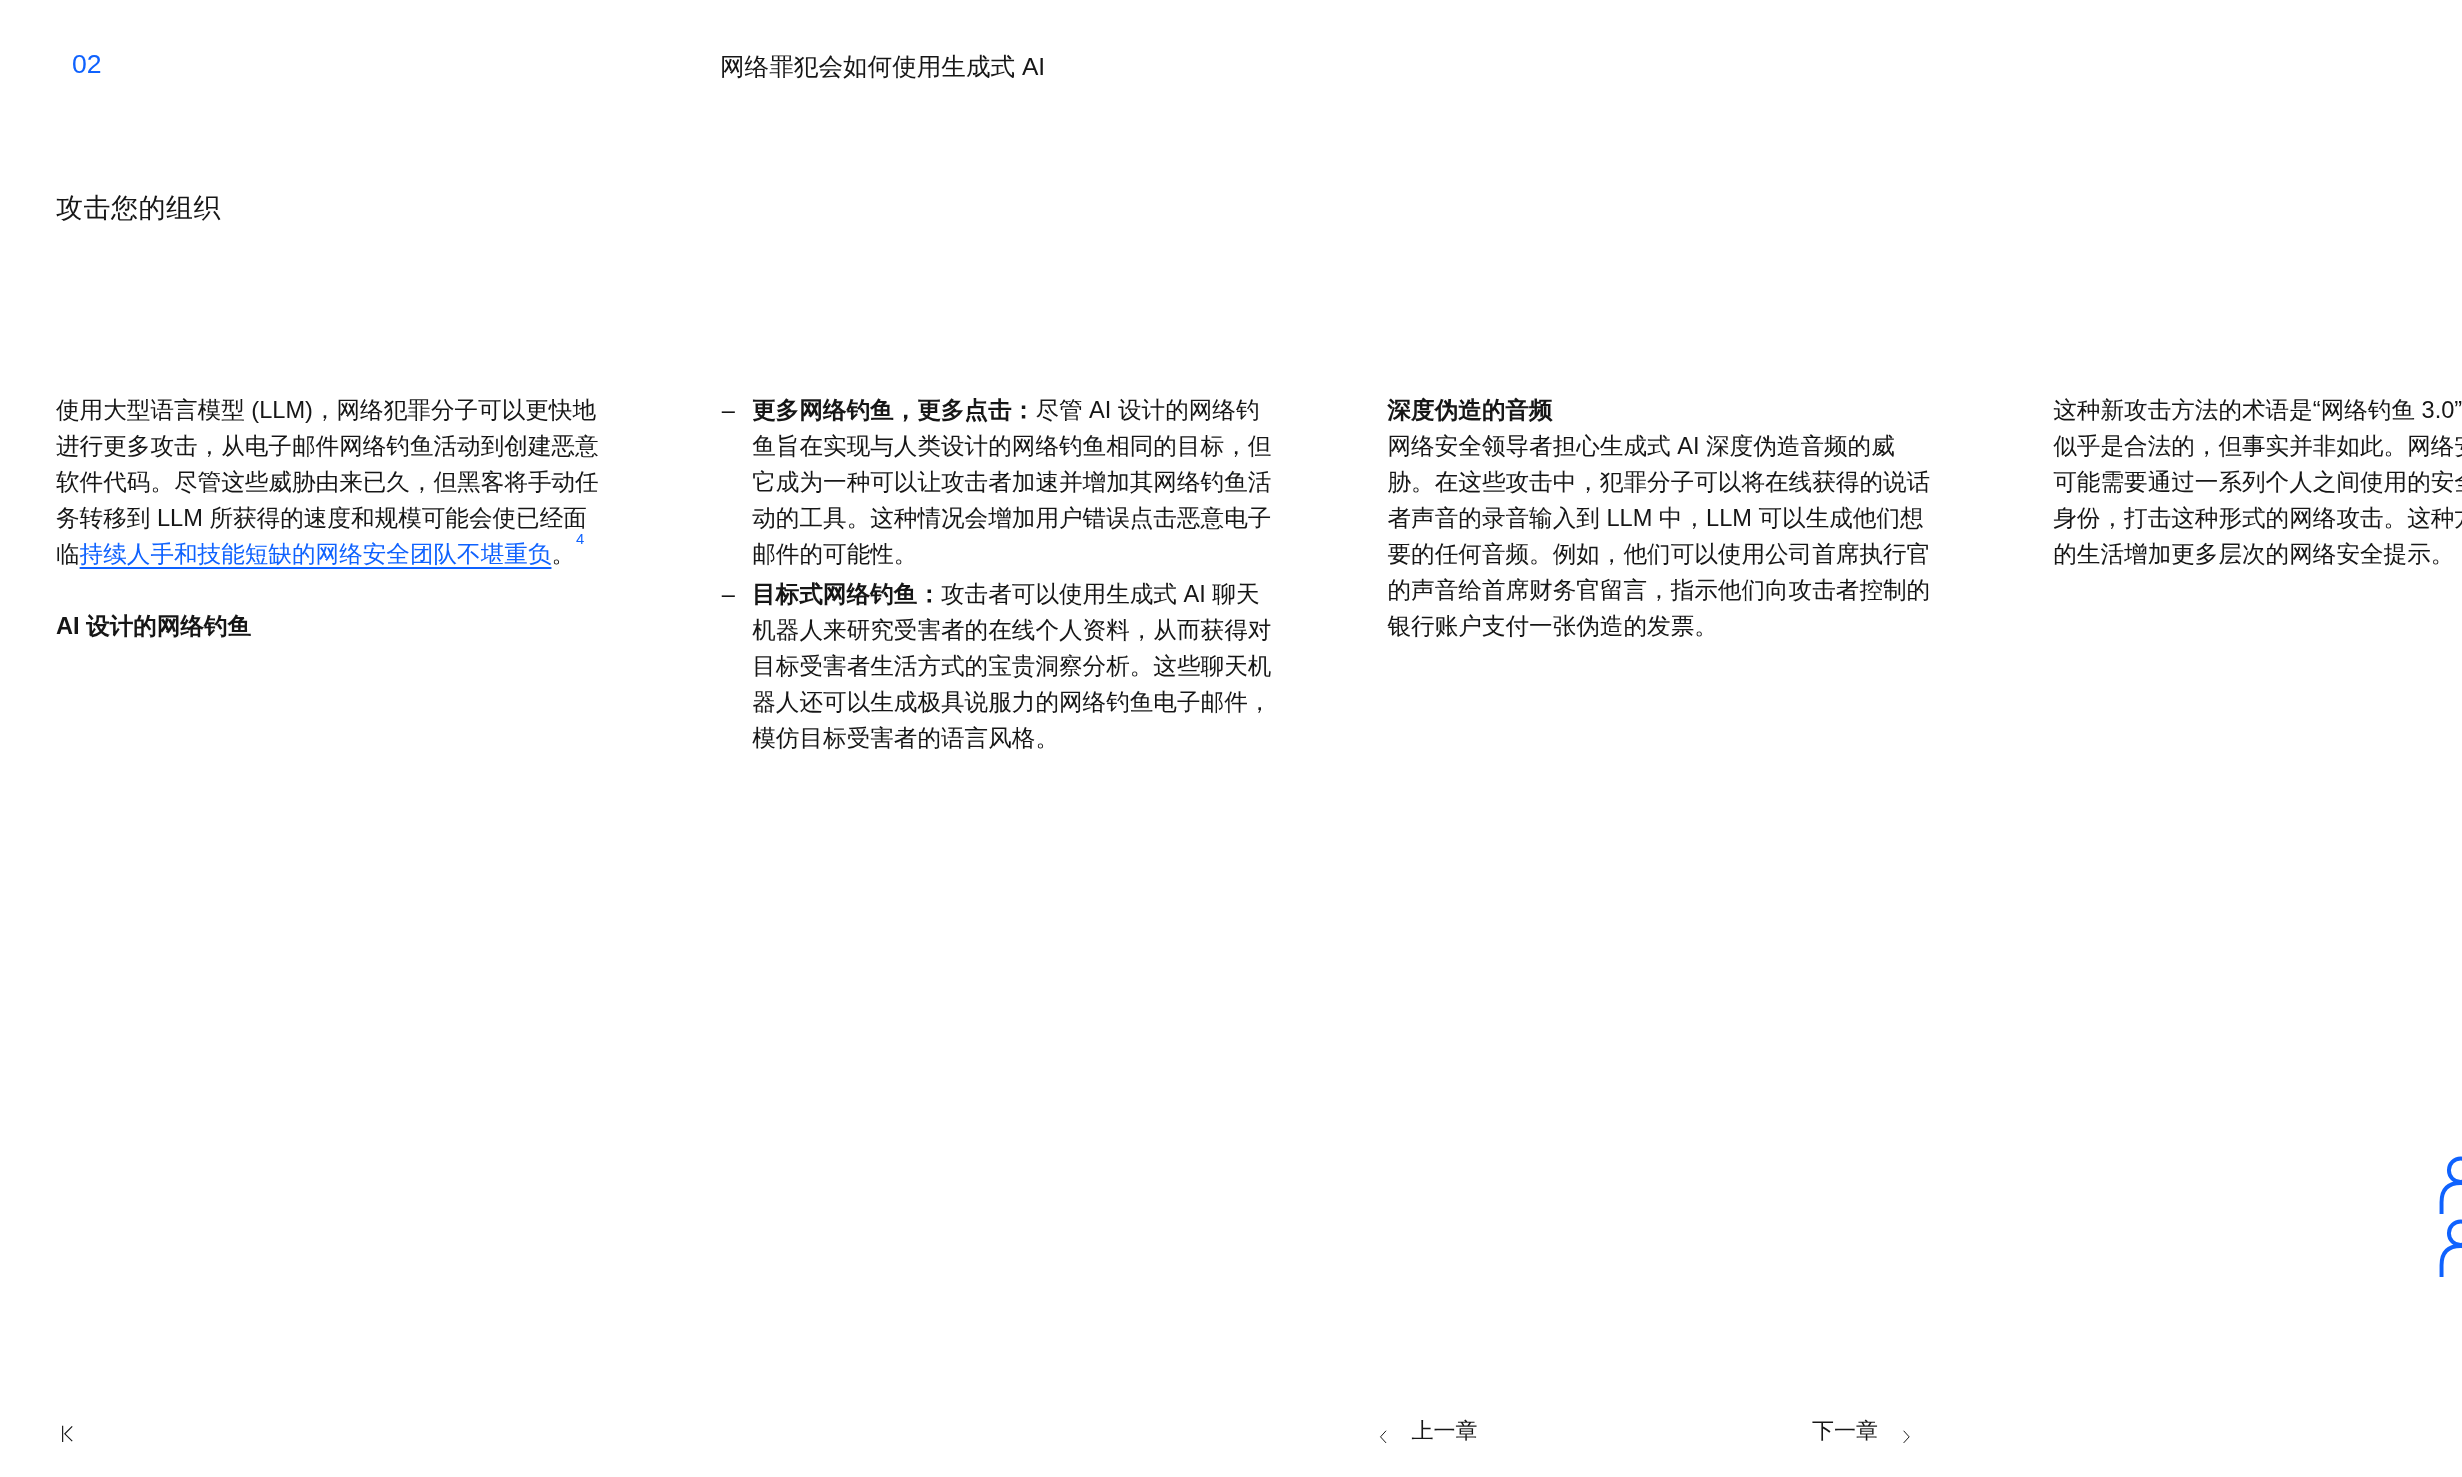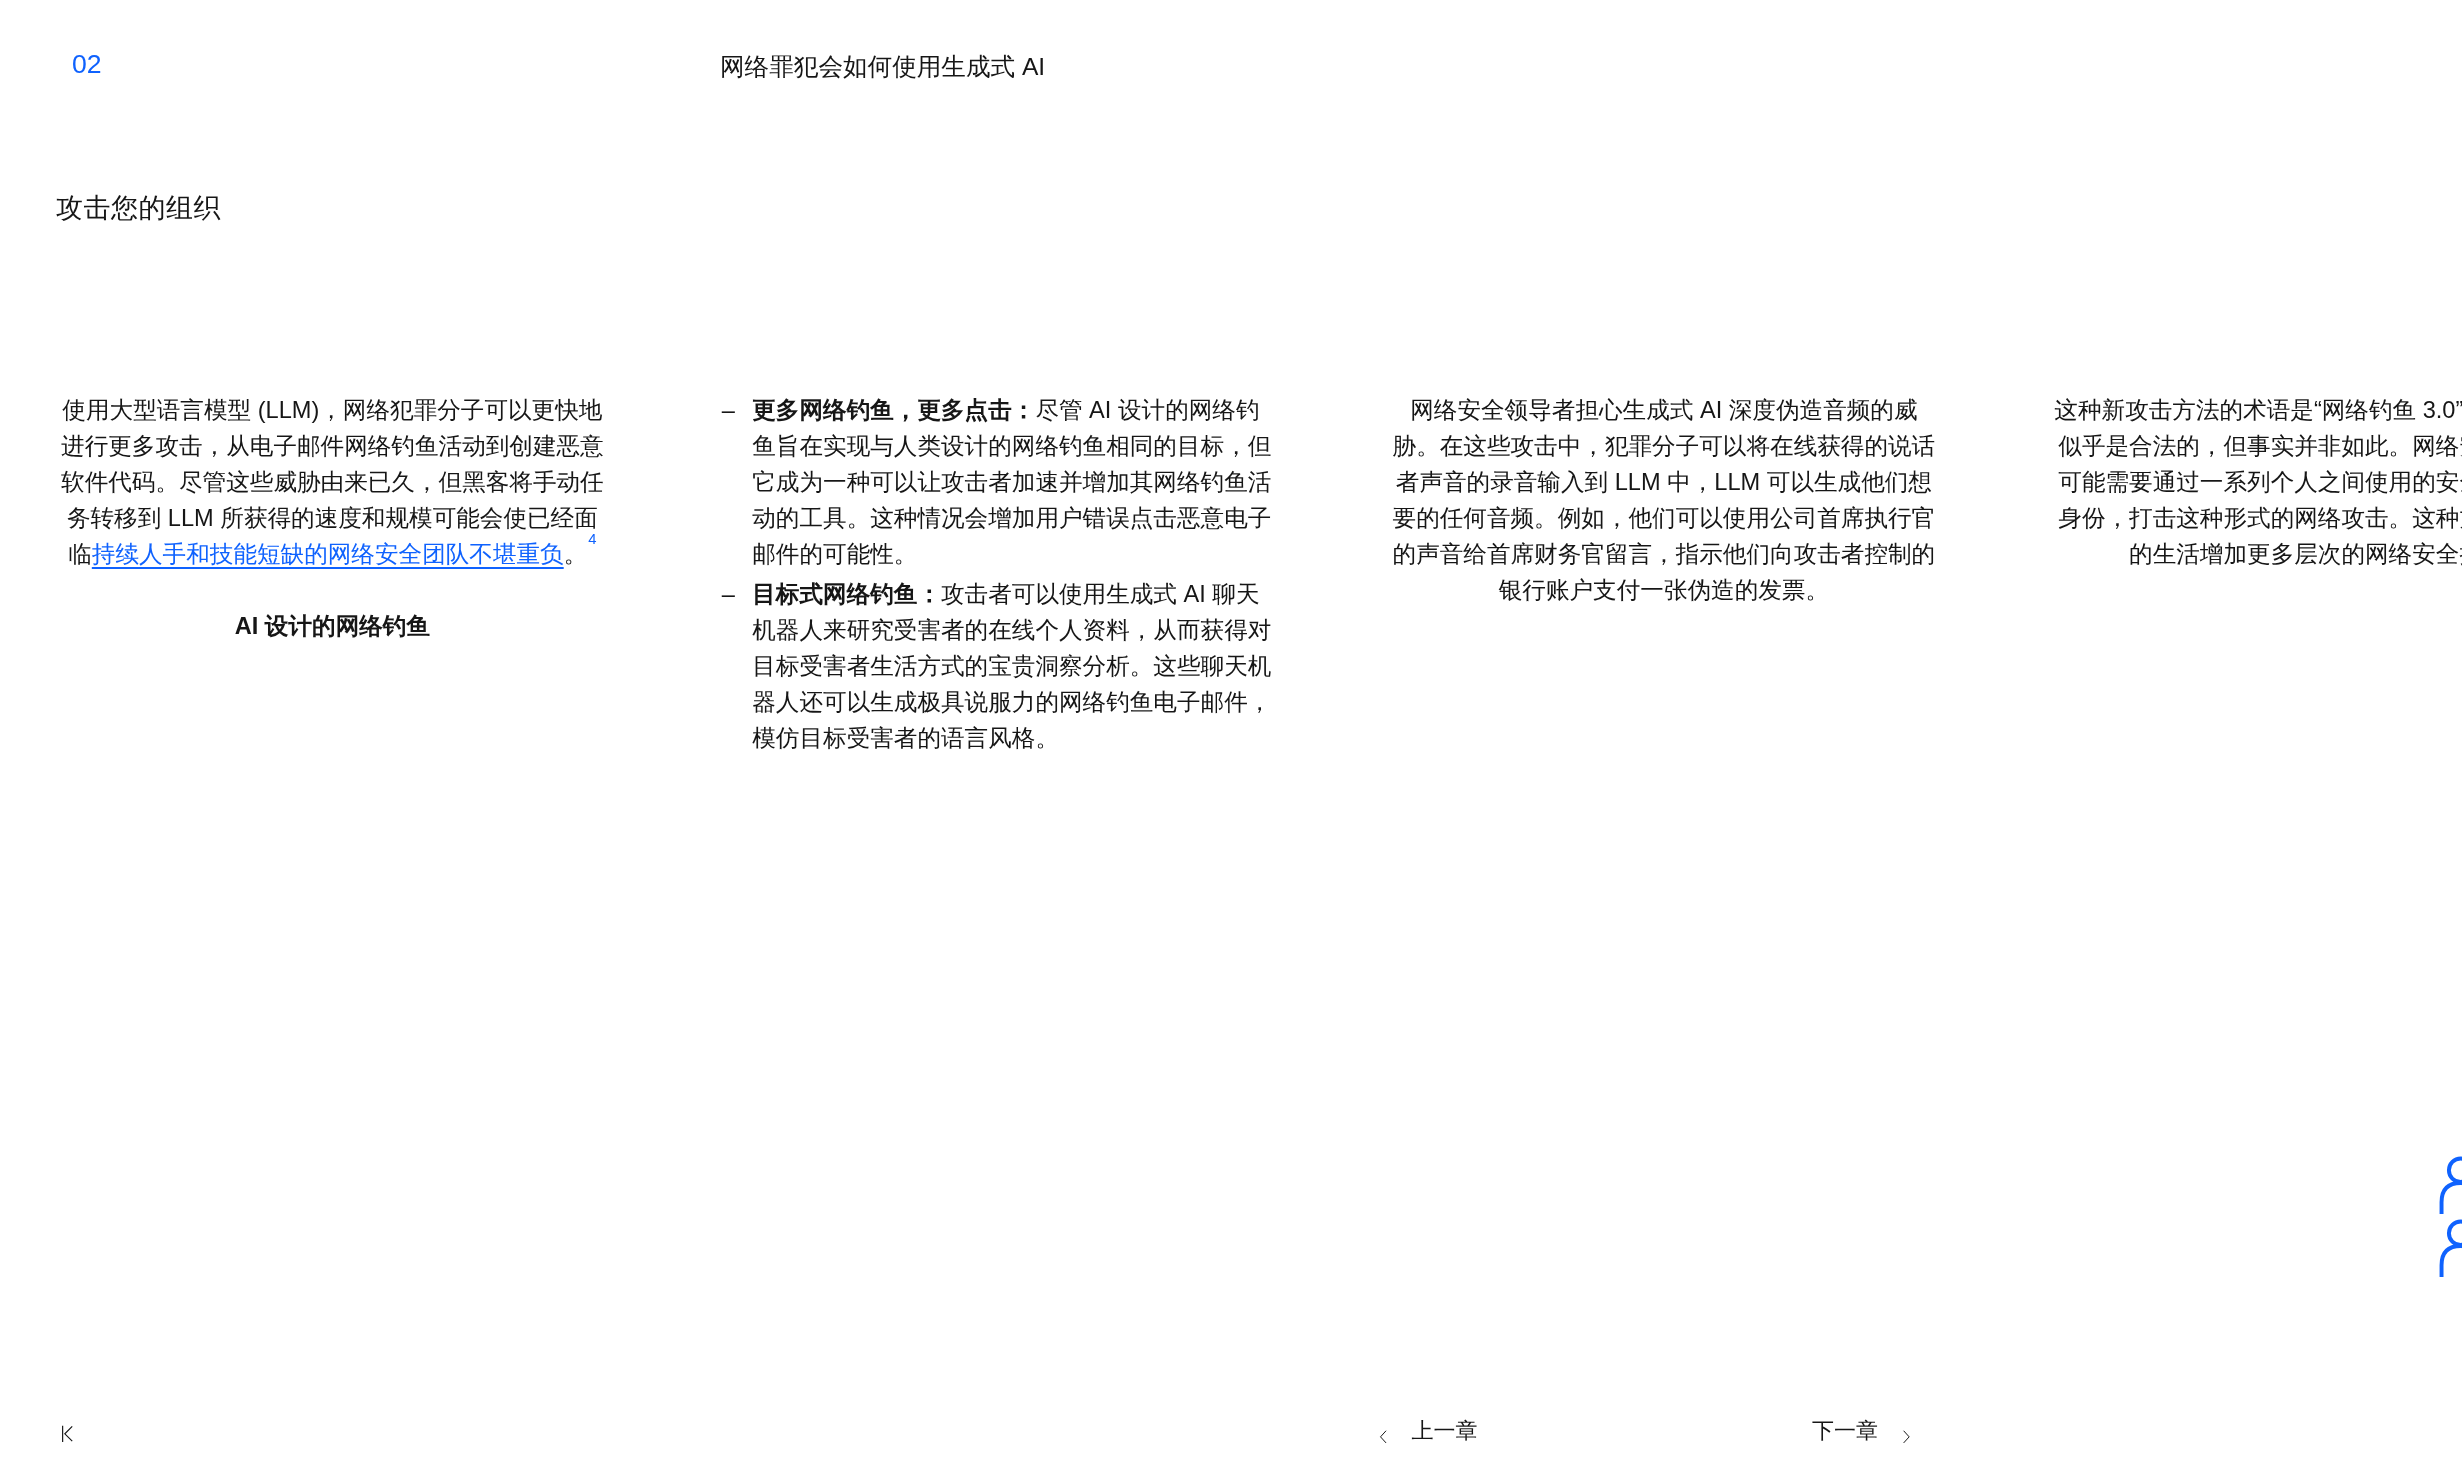--- a/index.html
+++ b/index.html
@@ -21,21 +21,21 @@
   .section-title {
     position:absolute; left:56px; top:192px;
     font-size:27px; line-height:1.2; font-weight:300; color:var(--ink);
     letter-spacing:0.5px;
   }
   .columns {
     position:absolute; left:56px; top:392px; width:2550px;
     display:grid; grid-template-columns:repeat(4,1fr); column-gap:113px;
     font-size:23.6px; line-height:36px; color:var(--ink);
   }
-  .columns p { margin:0;text-align:center; }
+  .columns p { margin:0; }
   .col-heading { font-weight:700; margin:0; }
   .gap-above { margin-top:36px !important; }
   .link {
     color:var(--blue); cursor:pointer;
     text-decoration:underline; text-decoration-thickness:1.5px; text-underline-offset:5.4px;
   }
   sup.fn {
     color:var(--blue); font-size:14.8px; line-height:0;
     position:relative; top:-8.9px; margin-left:1px;
   }
@@ -74,20 +74,21 @@
       <span class="marker">–</span>
       <span class="btext"><span class="bold-lead">更多网络钓鱼，更多点击：</span><span>尽管 AI 设计的网络钓鱼旨在实现与人类设计的网络钓鱼相同的目标，但它成为一种可以让攻击者加速并增加其网络钓鱼活动的工具。这种情况会增加用户错误点击恶意电子邮件的可能性。</span></span>
     </div>
     <div class="bullet">
       <span class="marker">–</span>
       <span class="btext"><span class="bold-lead">目标式网络钓鱼：</span><span>攻击者可以使用生成式 AI 聊天机器人来研究受害者的在线个人资料，从而获得对目标受害者生活方式的宝贵洞察分析。这些聊天机器人还可以生成极具说服力的网络钓鱼电子邮件，模仿目标受害者的语言风格。</span></span>
     </div>
   </div>
 
   <div class="col">
+    <p class="col-heading">深度伪造的音频</p>
     <p>网络安全领导者担心生成式 AI 深度伪造音频的威胁。在这些攻击中，犯罪分子可以将在线获得的说话者声音的录音输入到 LLM 中，LLM 可以生成他们想要的任何音频。例如，他们可以使用公司首席执行官的声音给首席财务官留言，指示他们向攻击者控制的银行账户支付一张伪造的发票。</p>
   </div>
 
   <div class="col">
     <p>这种新攻击方法的术语是“网络钓鱼 3.0”，您所听到的似乎是合法的，但事实并非如此。网络安全专业人员可能需要通过一系列个人之间使用的安全代码来确认身份，打击这种形式的网络攻击。这种方法将为员工的生活增加更多层次的网络安全提示。</p>
   </div>
 </div>
 
 <div class="people-pictogram">
   <svg width="131" height="121" viewBox="0 0 266 246" fill="none" aria-hidden="true">

